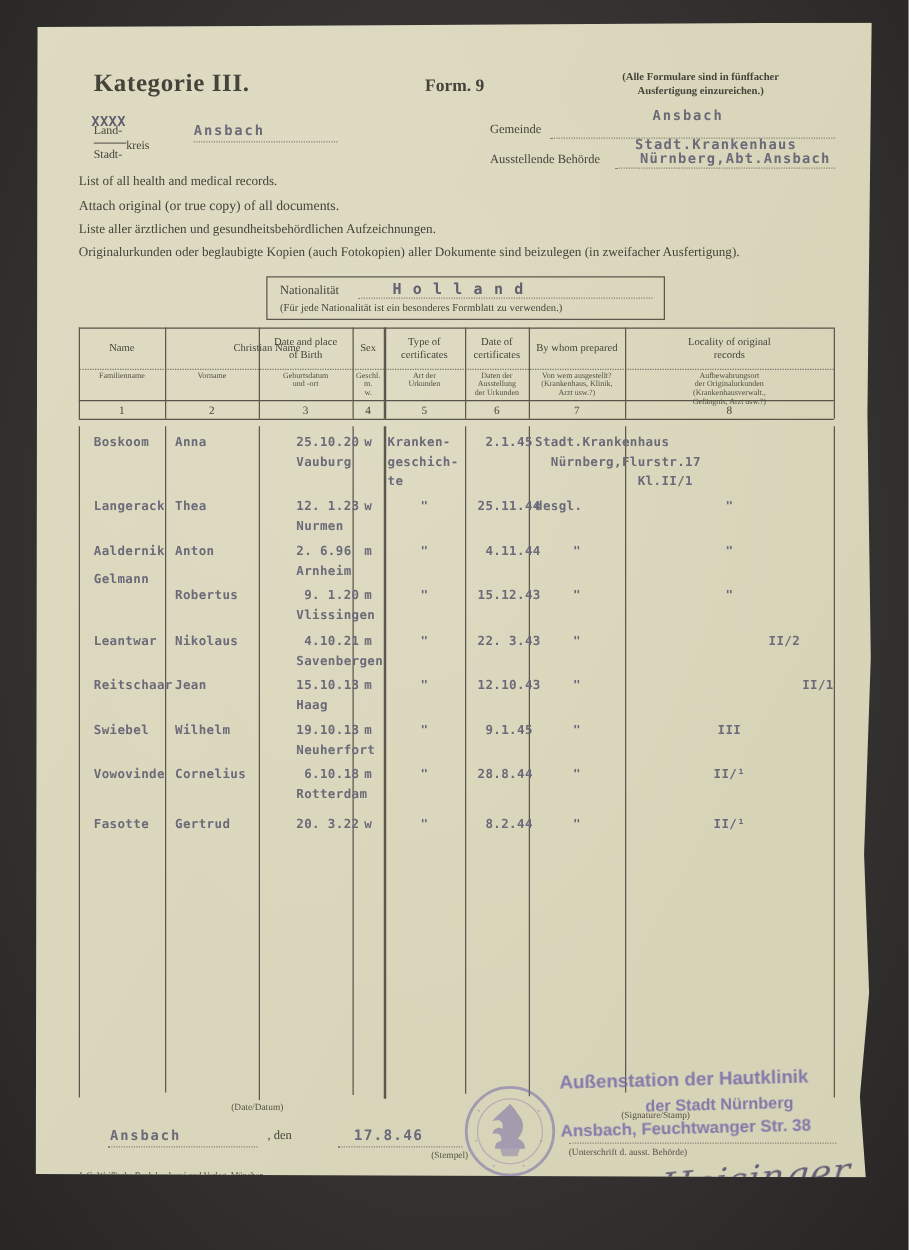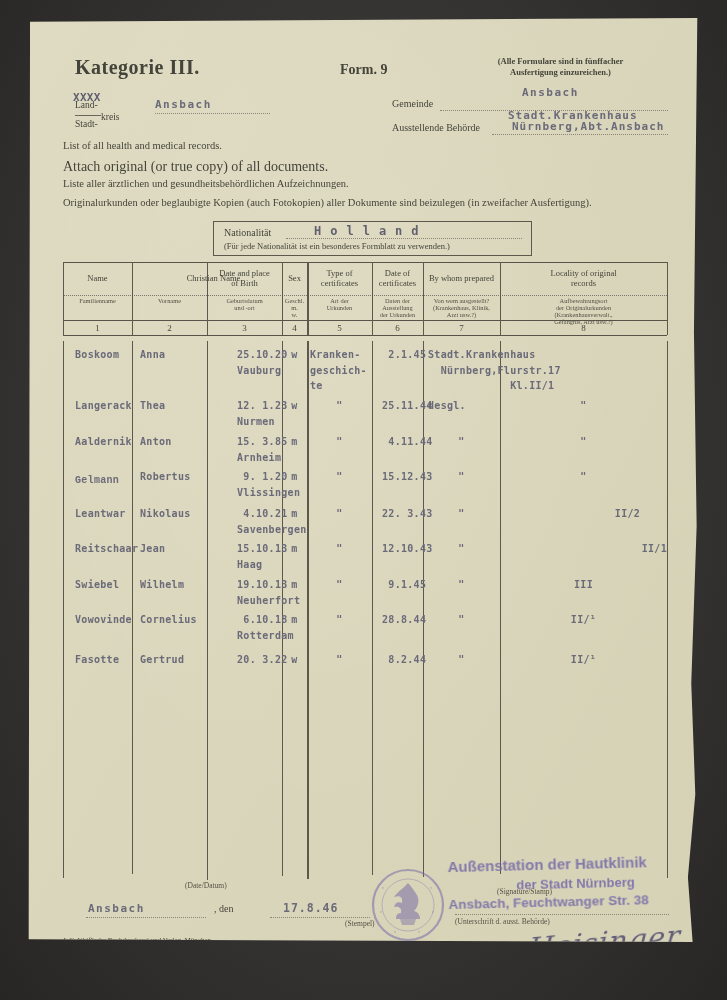--- a/index.html
+++ b/index.html
@@ -60,21 +60,21 @@
 
     <div class="abs typed" style="left:494px;top:68px;font-size:11px;letter-spacing:1.5px;">Ansbach</div>
     <div class="abs print" style="left:364px;top:80px;font-size:10px;">Gemeinde</div>
     <div class="abs dotln" style="left:412px;top:91px;width:228px;"></div>
     <div class="abs typed" style="left:480px;top:91px;font-size:11px;letter-spacing:1px;">Stadt.Krankenhaus</div>
     <div class="abs print" style="left:364px;top:104px;font-size:10px;">Ausstellende Behörde</div>
     <div class="abs typed" style="left:484px;top:102px;font-size:11px;letter-spacing:1px;">Nürnberg,Abt.Ansbach</div>
     <div class="abs dotln" style="left:464px;top:115px;width:176px;"></div>
 
     <div class="abs print" style="left:35px;top:122px;font-size:10.5px;">List of all health and medical records.</div>
-    <div class="abs print" style="left:35px;top:141px;font-size:14px;text-align:right;">Attach original (or true copy) of all documents.</div>
+    <div class="abs print" style="left:35px;top:141px;font-size:11px;text-align:right;">Attach original (or true copy) of all documents.</div>
     <div class="abs print" style="left:35px;top:179px;font-size:10.5px;">Originalurkunden oder beglaubigte Kopien (auch Fotokopien) aller Dokumente sind beizulegen (in zweifacher Ausfertigung).</div>
     <div class="abs print" style="left:35px;top:160px;font-size:10.5px;">Liste aller ärztlichen und gesundheitsbehördlichen Aufzeichnungen.</div>
 
     <div class="abs nat-box" style="left:185px;top:203px;width:317px;height:33px;">
       <div class="abs print" style="left:10px;top:5px;font-size:10px;">Nationalität</div>
       <div class="abs dotln" style="left:72px;top:15px;width:236px;"></div>
       <div class="abs typed" style="left:100px;top:2px;font-size:12px;letter-spacing:9px;color:#62616f;">Holland</div>
       <div class="abs print" style="left:10px;top:19px;font-size:8.5px;">(Für jede Nationalität ist ein besonderes Formblatt zu verwenden.)</div>
     </div>
 
@@ -156,28 +156,28 @@
         <div class="typed cell" style="position:absolute;top:380px;left:112px;">Thea</div>
         <div class="typed cell" style="position:absolute;top:380px;left:209px;">12. 1.23
 Nurmen</div>
         <div class="typed cell" style="position:absolute;top:380px;left:254px;width:25px;text-align:center;">w</div>
         <div class="typed cell" style="position:absolute;top:380px;left:279px;width:65px;text-align:center;">"</div>
         <div class="typed cell" style="position:absolute;top:380px;left:354px;">25.11.44</div>
         <div class="typed cell" style="position:absolute;top:380px;left:400px;">desgl.</div>
         <div class="typed cell" style="position:absolute;top:380px;left:472px;width:167px;text-align:center;">"</div>
         <div class="typed cell" style="position:absolute;top:416px;left:47px;">Aaldernik</div>
         <div class="typed cell" style="position:absolute;top:416px;left:112px;">Anton</div>
-        <div class="typed cell" style="position:absolute;top:416px;left:209px;">15. 3.85
+        <div class="typed cell" style="position:absolute;top:416px;left:209px;">2. 6.96
 Arnheim</div>
         <div class="typed cell" style="position:absolute;top:416px;left:254px;width:25px;text-align:center;">m</div>
         <div class="typed cell" style="position:absolute;top:416px;left:279px;width:65px;text-align:center;">"</div>
         <div class="typed cell" style="position:absolute;top:416px;left:354px;text-align:right;"> 4.11.44</div>
         <div class="typed cell" style="position:absolute;top:416px;left:395px;width:77px;text-align:center;">"</div>
         <div class="typed cell" style="position:absolute;top:416px;left:472px;width:167px;text-align:center;">"</div>
-        <div class="typed cell" style="position:absolute;top:455px;left:47px;font-family:Liberation Mono, monospace;">Gelmann</div>
+        <div class="typed cell" style="position:absolute;top:438px;left:47px;">Gelmann</div>
         <div class="typed cell" style="position:absolute;top:451px;left:112px;">Robertus</div>
         <div class="typed cell" style="position:absolute;top:451px;left:209px;"> 9. 1.20
 Vlissingen</div>
         <div class="typed cell" style="position:absolute;top:451px;left:254px;width:25px;text-align:center;">m</div>
         <div class="typed cell" style="position:absolute;top:451px;left:279px;width:65px;text-align:center;">"</div>
         <div class="typed cell" style="position:absolute;top:451px;left:354px;">15.12.43</div>
         <div class="typed cell" style="position:absolute;top:451px;left:395px;width:77px;text-align:center;">"</div>
         <div class="typed cell" style="position:absolute;top:451px;left:472px;width:167px;text-align:center;">"</div>
         <div class="typed cell" style="position:absolute;top:488px;left:47px;">Leantwar</div>
         <div class="typed cell" style="position:absolute;top:488px;left:112px;">Nikolaus</div>

